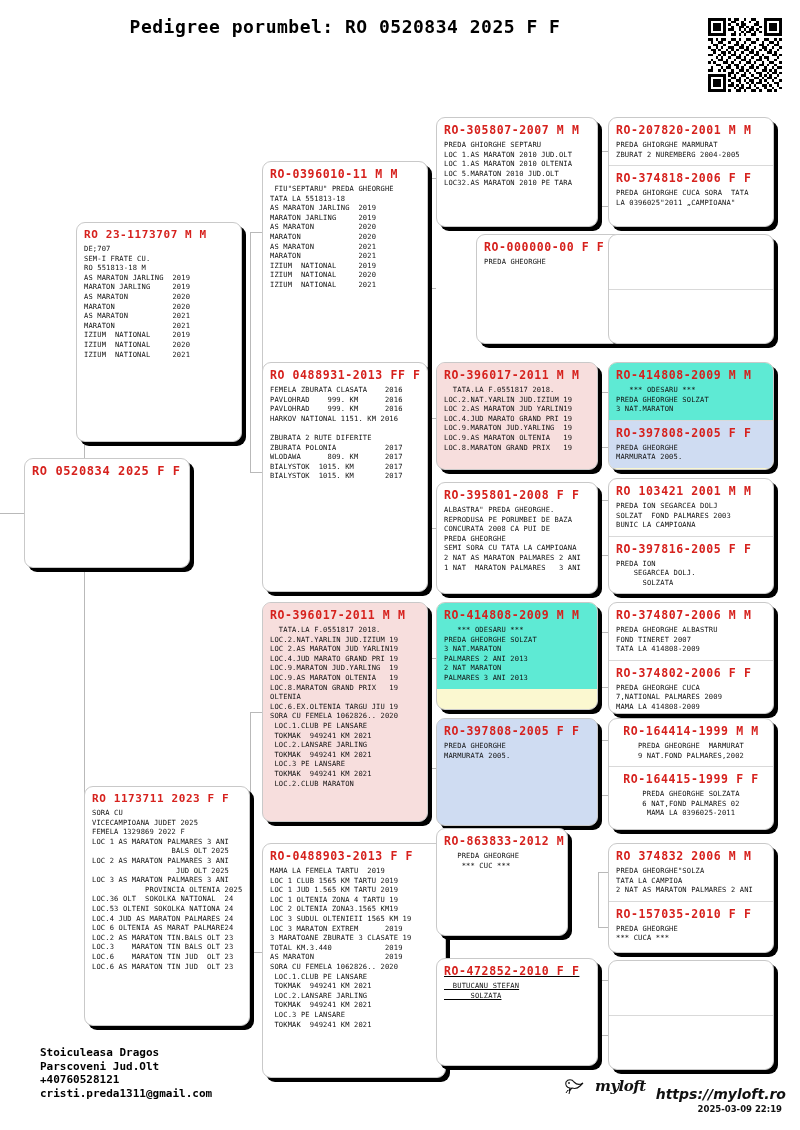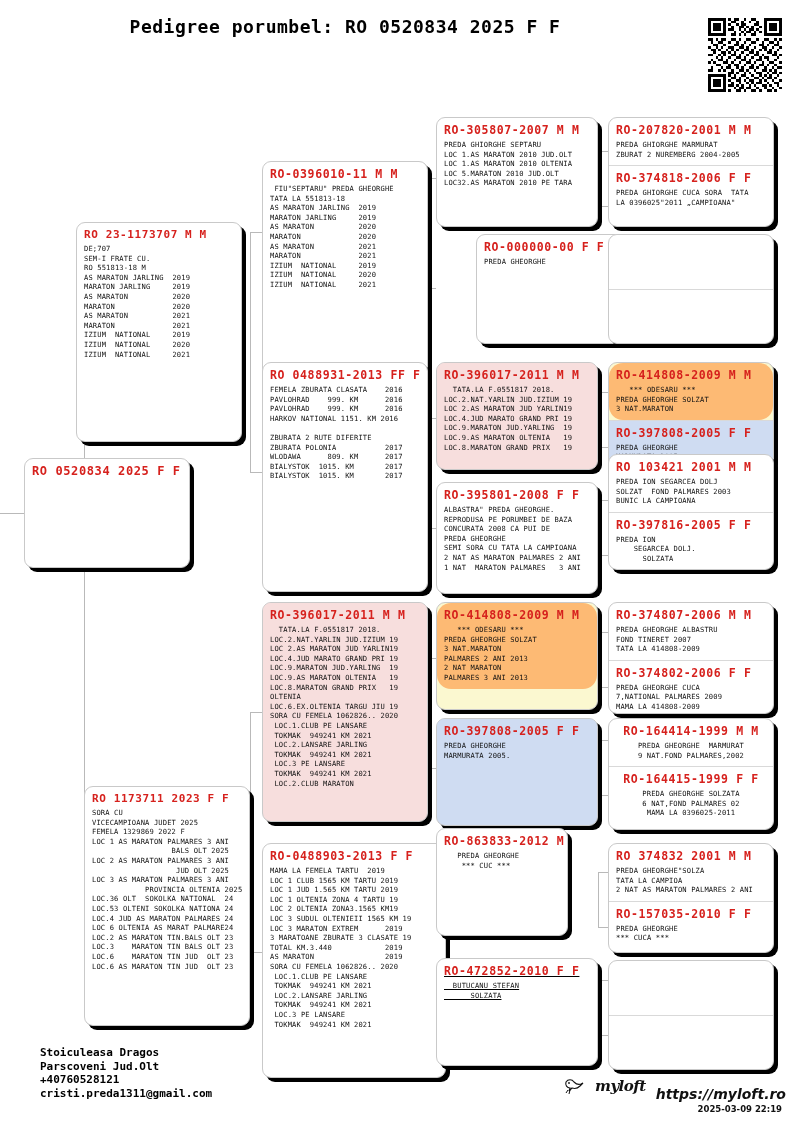--- a/index.html
+++ b/index.html
@@ -35,21 +35,21 @@
   }
   .card.pink  { background:#f7dedd; }
   .card.yellow{ background:#fbf8d0; }
   .card.blue  { background:#cfdcf2; }
 
   .sub {
     padding:4px 7px 6px 7px;
   }
   .sub + .sub { border-top:1px solid #d9d9d9; }
   .sub.pink  { background:#f7dedd; }
-  .sub.yellow{ background:#fdba74;border-radius:14px; }
+  .sub.yellow{ background:#5eead4; }
   .sub.blue  { background:#cfdcf2; }
   .sub.empty { min-height:54px; }
 
   .hdr {
     color:#d6211d;
     font-family:"DejaVu Sans Mono", monospace;
     font-weight:bold;
     font-size:11.5px;
     letter-spacing:0.6px;
     white-space:pre;
@@ -629,21 +629,21 @@
 PREDA GHEORGHE SOLZAT
 3 NAT.MARATON</div>
     </div>
     <div class="sub blue">
       <div class="hdr">RO-397808-2005 F F</div>
       <div class="body">PREDA GHEORGHE
 MARMURATA 2005.</div>
     </div>
   </div>
 
-  <div class="card" style="left:608px; top:454px; width:166px; height:116px;">
+  <div class="card" style="left:608px; top:478px; width:166px; height:116px;">
     <div class="sub">
       <div class="hdr">RO 103421 2001 M M</div>
       <div class="body">PREDA ION SEGARCEA DOLJ
 SOLZAT  FOND PALMARES 2003
 BUNIC LA CAMPIOANA</div>
     </div>
     <div class="sub">
       <div class="hdr">RO-397816-2005 F F</div>
       <div class="body">PREDA ION
     SEGARCEA DOLJ.
@@ -675,21 +675,21 @@
     <div class="sub">
       <div class="hdr">RO-164415-1999 F F</div>
       <div class="body">PREDA GHEORGHE SOLZATA
 6 NAT,FOND PALMARES 02
 MAMA LA 0396025-2011</div>
     </div>
   </div>
 
   <div class="card" style="left:608px; top:843px; width:166px; height:110px;">
     <div class="sub">
-      <div class="hdr">RO 374832 2001 M M</div>
+      <div class="hdr">RO 374832 2006 M M</div>
       <div class="body">PREDA GHEORGHE"SOLZA
 TATA LA CAMPIOA
 2 NAT AS MARATON PALMARES 2 ANI</div>
     </div>
     <div class="sub">
       <div class="hdr">RO-157035-2010 F F</div>
       <div class="body">PREDA GHEORGHE
 *** CUCA ***</div>
     </div>
   </div>

